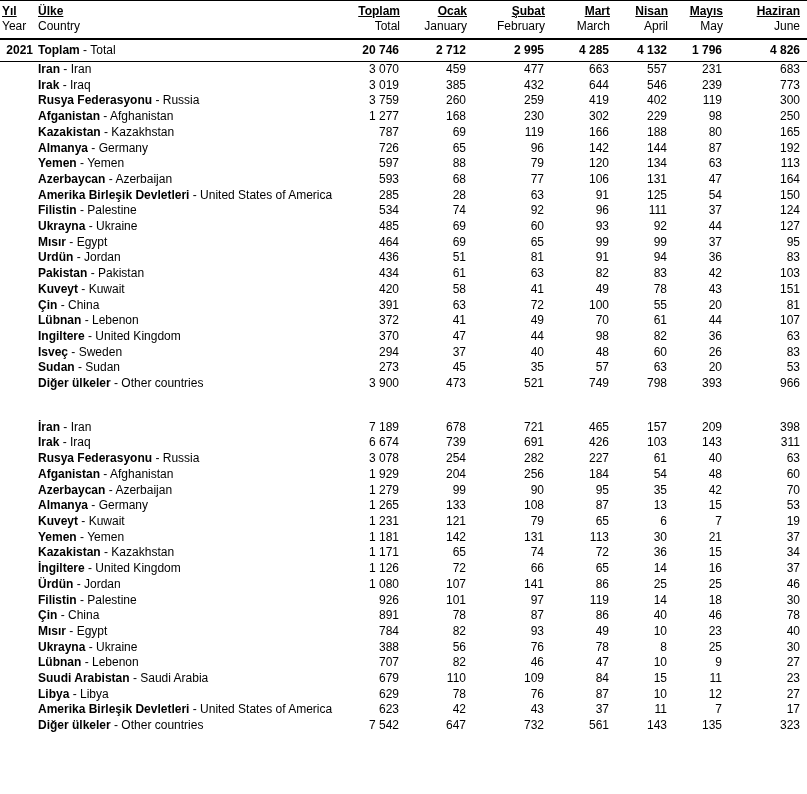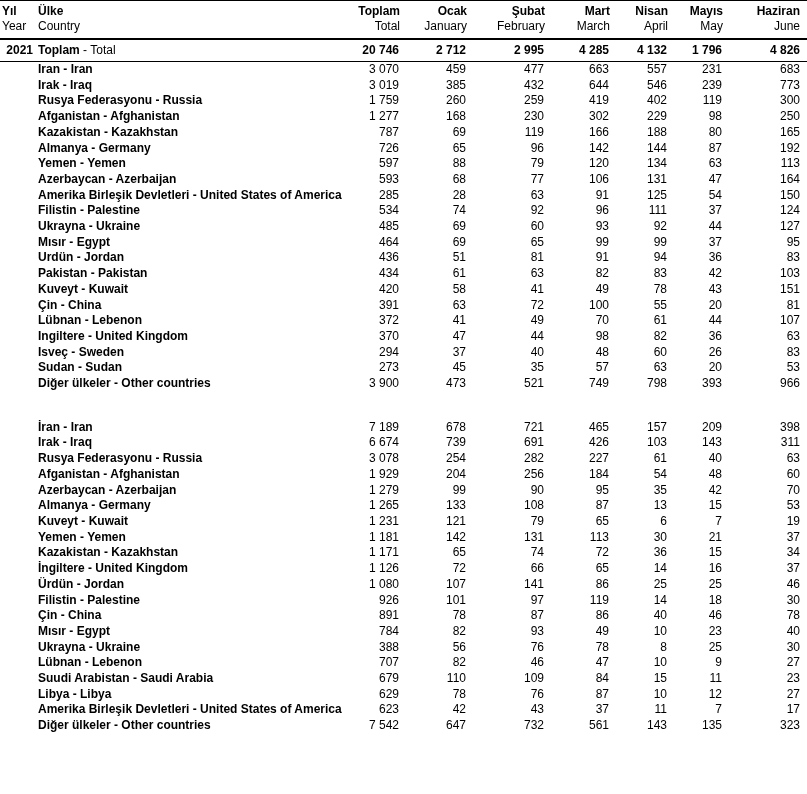--- a/index.html
+++ b/index.html
@@ -19,21 +19,21 @@
     width: 807px;
     border-top: 1px solid #000;
   }
   thead th {
     border-bottom: 2px solid #000;
     font-weight: normal;
     vertical-align: top;
     padding: 3px 0 4px 0;
     white-space: nowrap;
   }
-  .h-tr { font-weight: bold; line-height: 15px; }
+  .h-tr { font-weight: bold; line-height: 15px; text-decoration: underline; }
   .h-en { font-weight: normal; line-height: 15px; }
   .c-year  { text-align: left; }
   th.c-year div, td.c-year { padding-left: 2px; }
   .c-country { text-align: left; }
   th.c-country div, td.c-country { padding-left: 4px; }
   .c-num { text-align: right; }
   td:last-child, th:last-child { padding-right: 7px; }
   tbody td {
     height: 15.7px;
     line-height: 15.7px;
@@ -45,21 +45,21 @@
   tr.total-row td {
     font-weight: bold;
     border-bottom: 1px solid #000;
     height: 19px;
     line-height: 19px;
     padding-top: 1px;
     padding-bottom: 1px;
   }
   td.c-year { font-weight: bold; text-align: right; }
   .tr-name { font-weight: bold; }
-  .en-name { font-weight: bold; }
+  .en-name { font-weight: normal; }
   tr.total-row .en-name { font-weight: normal; }
   tr.spacer-row td { height: 28px; border: none; }
 </style>
 </head>
 <body>
 
 <table>
   <colgroup>
     <col style="width:34px">
     <col style="width:296px">
@@ -141,21 +141,21 @@
         <td class="c-num">385</td>
         <td class="c-num">432</td>
         <td class="c-num">644</td>
         <td class="c-num">546</td>
         <td class="c-num">239</td>
         <td class="c-num">773</td>
       </tr>
       <tr class="data-row">
         <td class="c-year"></td>
         <td class="c-country"><span class="tr-name">Rusya Federasyonu</span><span class="en-name"> - Russia</span></td>
-        <td class="c-num">1 759</td>
+        <td class="c-num">3 759</td>
         <td class="c-num">260</td>
         <td class="c-num">259</td>
         <td class="c-num">419</td>
         <td class="c-num">402</td>
         <td class="c-num">119</td>
         <td class="c-num">300</td>
       </tr>
       <tr class="data-row">
         <td class="c-year"></td>
         <td class="c-country"><span class="tr-name">Afganistan</span><span class="en-name"> - Afghanistan</span></td>

